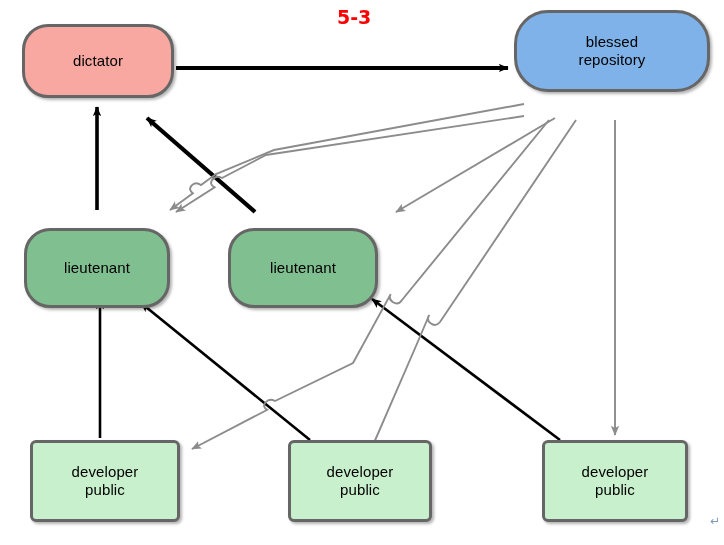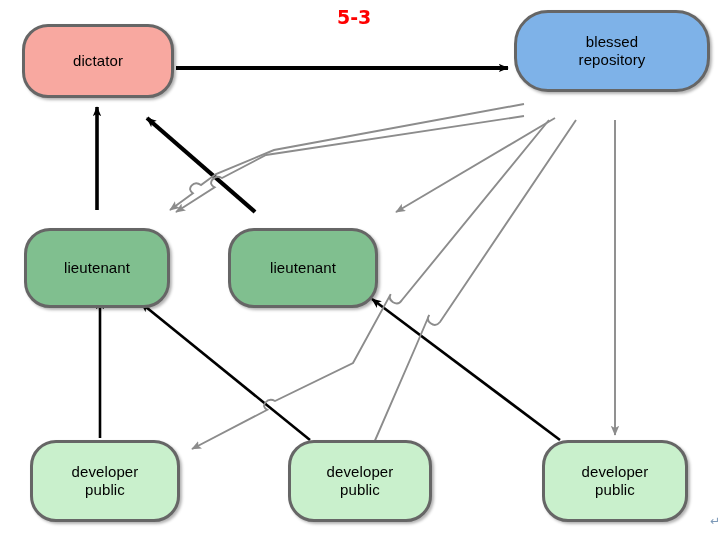--- a/index.html
+++ b/index.html
@@ -40,21 +40,21 @@
     z-index: 3;
     box-shadow: 2px 2px 3px rgba(0,0,0,0.30);
   }
   .node span {
     display: block;
     white-space: pre-line;
   }
   .n-dictator { background: #f8a8a0; }
   .n-blessed  { background: #7eb2e8; }
   .n-lieut    { background: #80bf8f; margin-top: 16px; }
-  .n-dev      { background: #c9f0cc; }
+  .n-dev      { background: #c9f0cc; border-radius: 6px; }
 
   #title-label {
     position: absolute;
     color: #fe0000;
     font-size: 19px;
     font-weight: bold;
     font-family: "DejaVu Sans", sans-serif;
     z-index: 4;
     white-space: nowrap;
   }

